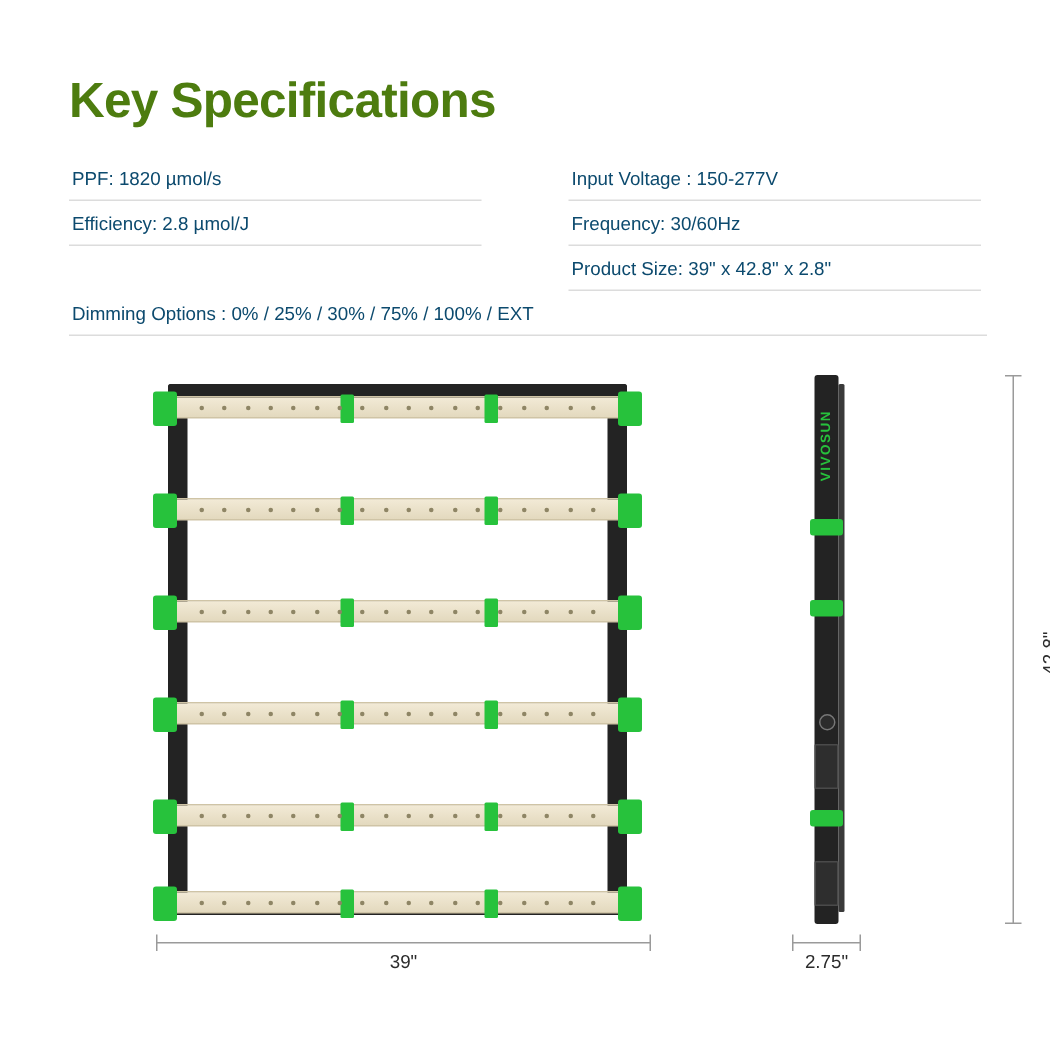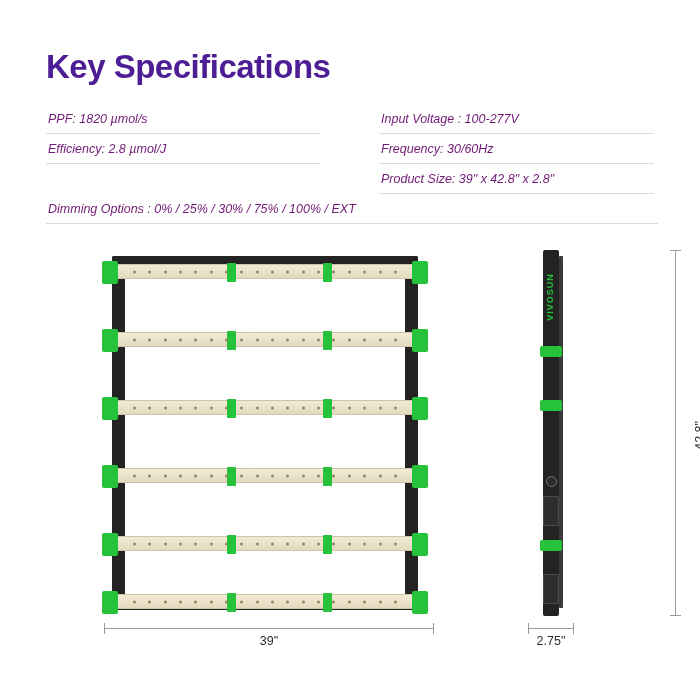--- a/index.html
+++ b/index.html
@@ -21,45 +21,44 @@
   }
 
   
   .title {
     position: absolute;
     left: 46px;
     top: 48px;
     font-size: 33px;
     font-weight: bold;
     letter-spacing: -0.5px;
-    color: #4c1d95;
+    color: #4d7c0f;
     white-space: nowrap;
   }
 
   
   .specs {
     position: absolute;
     left: 46px;
     top: 104px;
     width: 608px;
   }
   .spec-cols {
     display: flex;
     gap: 58px;
   }
   .spec-col {
     flex: 1 1 0;
   }
   .spec-row {
     font-size: 12.5px;
-    color: #701a75;
+    color: #0c4a6e;
     padding: 8px 2px 7px 2px;
     border-bottom: 1px solid #dcdcdc;
     white-space: nowrap;
-    font-style: italic;
   }
   .spec-row.full {
     width: 100%;
   }
   .spec-full-wrap {
     margin-top: 0;
   }
 
   
   .figure {
@@ -312,21 +311,21 @@
 
   <div class="title">Key Specifications</div>
 
   <div class="specs">
     <div class="spec-cols">
       <div class="spec-col">
         <div class="spec-row">PPF: 1820 µmol/s</div>
         <div class="spec-row">Efficiency: 2.8 µmol/J</div>
       </div>
       <div class="spec-col">
-        <div class="spec-row">Input Voltage : 100-277V</div>
+        <div class="spec-row">Input Voltage : 150-277V</div>
         <div class="spec-row">Frequency: 30/60Hz</div>
         <div class="spec-row">Product Size: 39" x 42.8" x 2.8"</div>
       </div>
     </div>
     <div class="spec-full-wrap">
       <div class="spec-row full">Dimming Options : 0% / 25% / 30% / 75% / 100% / EXT</div>
     </div>
   </div>
 
   <div class="figure">

